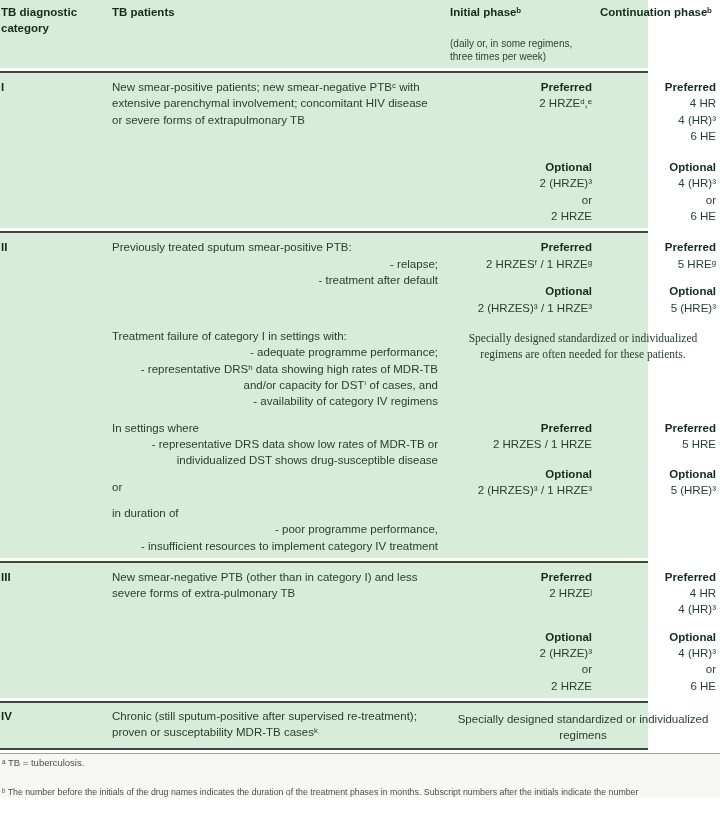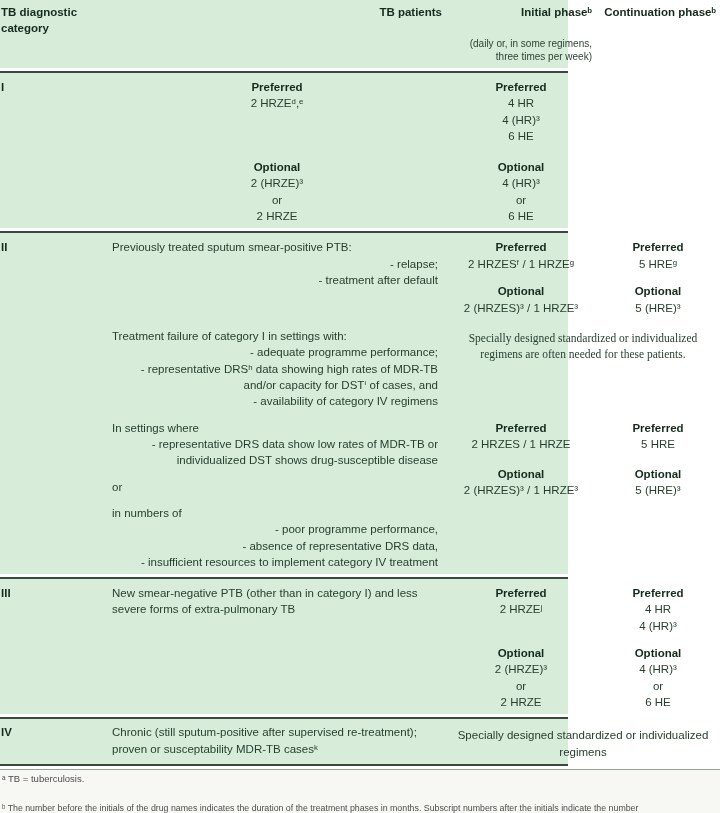--- a/index.html
+++ b/index.html
@@ -2,40 +2,40 @@
 <html><head>
 <meta charset="utf-8">
 <style>
   html,body{margin:0;padding:0;}
   body{
     width:720px;height:813px;overflow:hidden;background:#ffffff;
     font-family:"Liberation Sans","DejaVu Sans",sans-serif;
     font-size:11.5px;line-height:1.42;color:#27402e;
     -webkit-font-smoothing:antialiased;
   }
-  .table{background:#d8ecda;width:568px;}
+  .table{background:#d8ecda;width:648px;}
   .trow{display:grid;grid-template-columns:108px 338px 150px 124px;}
   .cell{padding:6px 4px 4px 4px;}
   
   .hdr .cell{padding-top:4px;}
   .hdr-cat{font-weight:bold;color:#152c1c;margin-left:-3px;}
-  .hdr-center{text-align:right;font-weight:bold;color:#152c1c;}
+  .hdr-center{text-align:left;font-weight:bold;color:#152c1c;}
   .hdr-note{font-weight:normal;color:#2c4433;font-size:10px;line-height:1.28;margin-top:18px;}
   
   .divider{height:3px;background:#ffffff;border-bottom:2px solid #3a4a3e;}
   .bottom-rule{height:2px;background:#3a4a3e;}
   .foot-gap{height:3px;background:#ffffff;}
   .foot-rule{height:1px;background:#9aa09a;}
   
   .cat{font-weight:bold;color:#152c1c;margin-left:-3px;}
   .patients{padding-right:8px;}
   .p{margin:0;}
   .b{padding-left:9px;text-indent:-9px;text-align:right;}
   .mt{margin-top:10px;}
-  .phase{text-align:center;}
+  .phase{text-align:right;}
   .plabel{font-weight:bold;color:#152c1c;}
   .pline{white-space:nowrap;}
   .pref-zone{display:block;}
   .mh-r1{min-height:80px;}
   .mh-r2a{min-height:44px;}
   .mh-r2c{min-height:46px;}
   .mh-r3{min-height:60px;}
   .merged{grid-column:3/5;text-align:center;padding:8px 10px 4px 10px;}
   .blockB .patients{padding-top:8px;}
   .blockB .merged{padding-top:10px;font-family:Liberation Serif, serif;}
@@ -57,20 +57,23 @@
       <div>Initial phaseᵇ</div>
       <div class="hdr-note">(daily or, in some regimens, three times per week)</div>
     </div>
     <div class="cell hdr-center">Continuation phaseᵇ</div>
   </div>
 
   <div class="divider"></div>
 
   <div class="trow">
     <div class="cell cat">I</div>
+    <div class="cell patients">
+      <div class="p">New smear-positive patients; new smear-negative PTBᶜ with extensive parenchymal involvement; concomitant HIV disease or severe forms of extrapulmonary TB</div>
+    </div>
     <div class="cell phase">
       <div class="pref-zone mh-r1">
         <div class="plabel">Preferred</div>
         <div class="pline">2 HRZEᵈ,ᵉ</div>
       </div>
       <div class="plabel">Optional</div>
       <div class="pline">2 (HRZE)³</div>
       <div class="pline">or</div>
       <div class="pline">2 HRZE</div>
     </div>
@@ -125,23 +128,22 @@
     </div>
     <div class="merged">Specially designed standardized or individualized regimens are often needed for these patients.</div>
   </div>
 
   <div class="trow">
     <div class="cell"></div>
     <div class="cell patients">
       <div class="p">In settings where</div>
       <div class="b">- representative DRS data show low rates of MDR-TB or individualized DST shows drug-susceptible disease</div>
       <div class="p mt">or</div>
-      <div class="p mt">in numbers of</div>
+      <div class="p mt">in duration of</div>
       <div class="b">- poor programme performance,</div>
-      <div class="b">- absence of representative DRS data,</div>
       <div class="b">- insufficient resources to implement category IV treatment</div>
     </div>
     <div class="cell phase">
       <div class="pref-zone mh-r2c">
         <div class="plabel">Preferred</div>
         <div class="pline">2 HRZES / 1 HRZE</div>
       </div>
       <div class="plabel">Optional</div>
       <div class="pline">2 (HRZES)³ / 1 HRZE³</div>
     </div>

